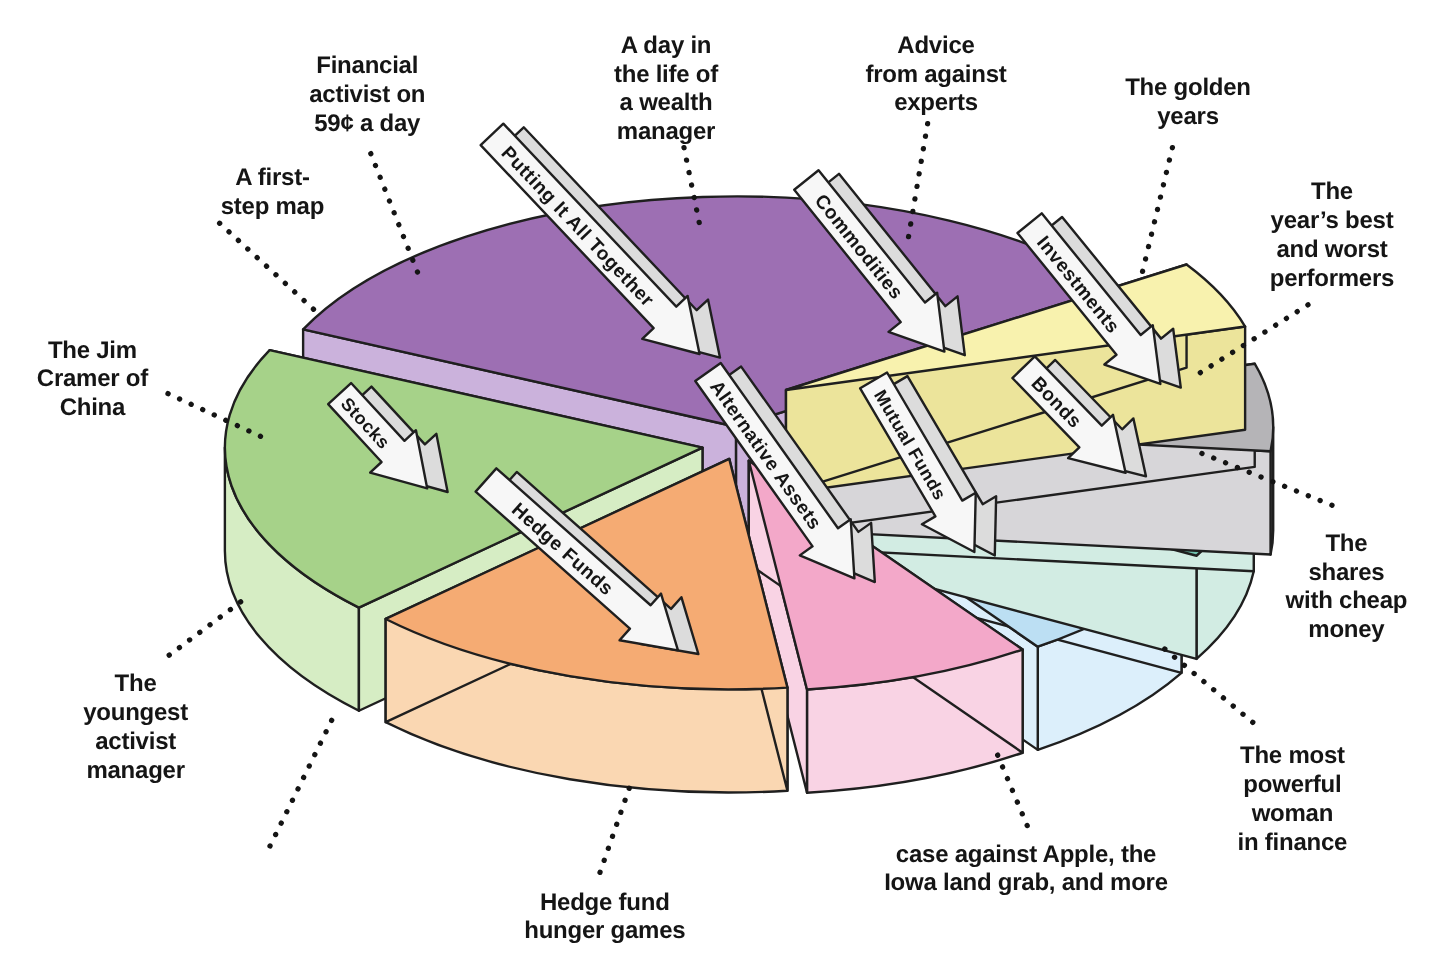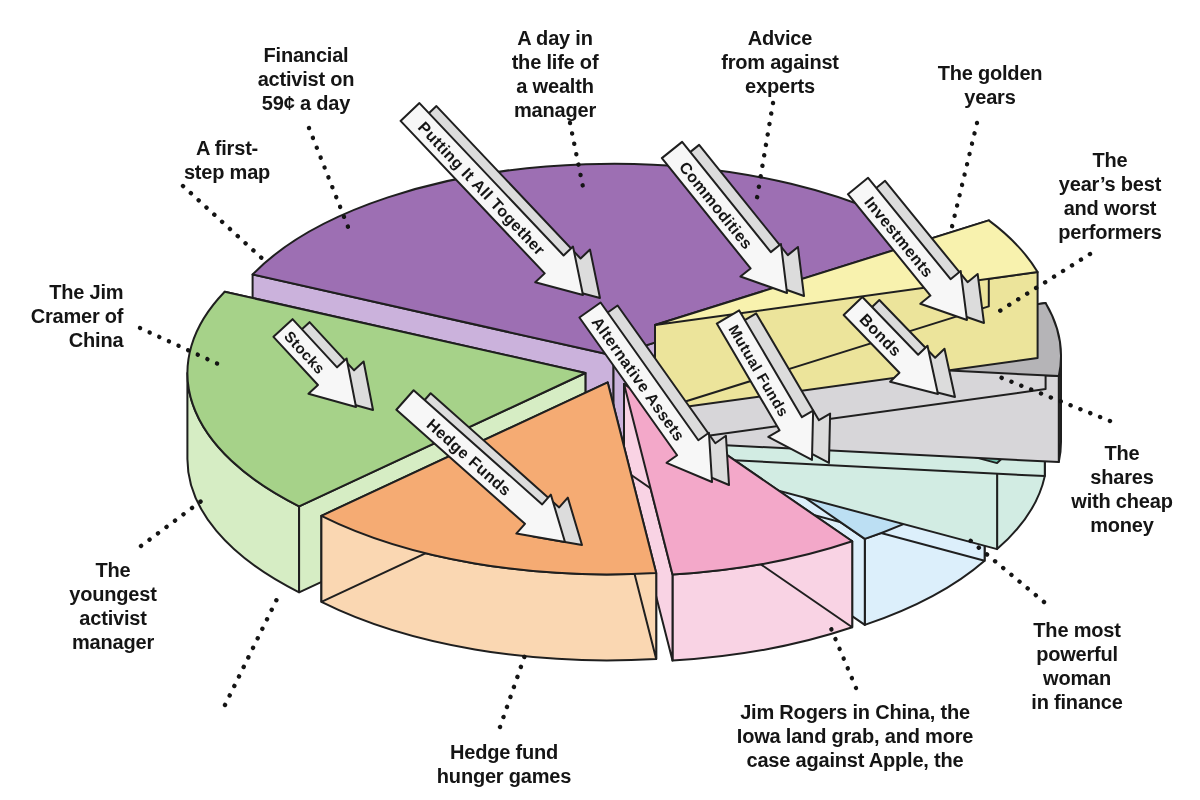--- a/index.html
+++ b/index.html
@@ -139,21 +139,21 @@
       <div class="ann" style="left: 990px; top: 61px;">
         <div>The golden</div>
         <div>years</div>
       </div>
       <div class="ann" style="left: 1110px; top: 148px;">
         <div>The</div>
         <div>year’s best</div>
         <div>and worst</div>
         <div>performers</div>
       </div>
-      <div class="ann" style="left: 77px; top: 280px; text-align: right;">
+      <div class="ann" style="left: 77px; top: 280px;">
         <div>The Jim</div>
         <div>Cramer of</div>
         <div>China</div>
       </div>
       <div class="ann" style="left: 1122px; top: 441px;">
         <div>The</div>
         <div>shares</div>
         <div>with cheap</div>
         <div>money</div>
       </div>
@@ -163,23 +163,22 @@
         <div>activist</div>
         <div>manager</div>
       </div>
       <div class="ann" style="left: 224px; top: 724px;">
       </div>
       <div class="ann" style="left: 504px; top: 740px;">
         <div>Hedge fund</div>
         <div>hunger games</div>
       </div>
       <div class="ann" style="left: 855px; top: 700px;">
-        <div>Jim Rogers in China, the</div>
+        <div>case against Apple, the</div>
         <div>Iowa land grab, and more</div>
-        <div>case against Apple, the</div>
       </div>
       <div class="ann" style="left: 1077px; top: 618px; text-align: center;">
         <div>The most</div>
         <div>powerful</div>
         <div>woman</div>
         <div>in finance</div>
       </div>
     </div>
 </div>
 

